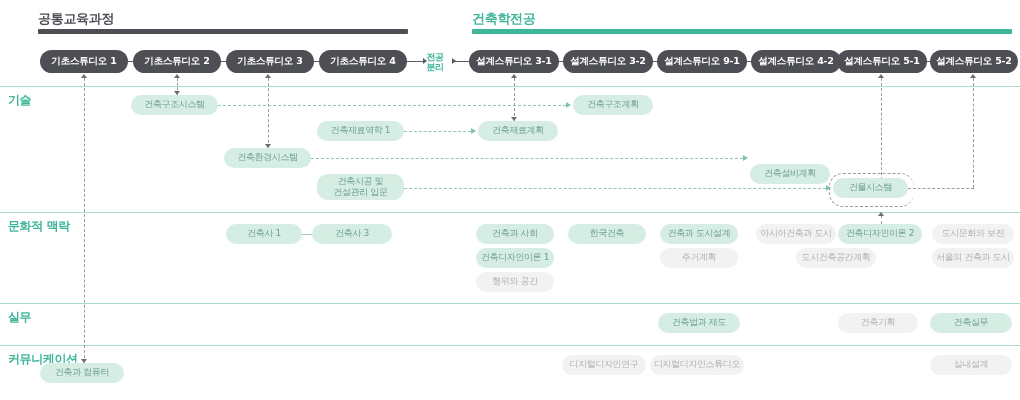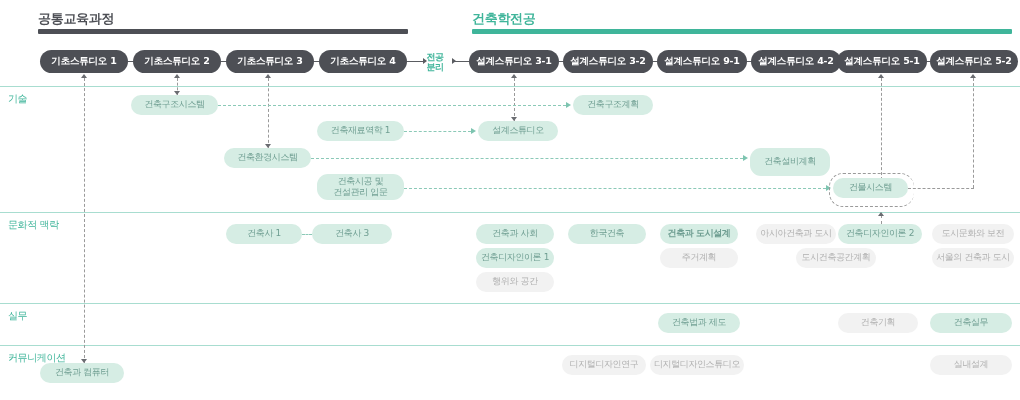--- a/index.html
+++ b/index.html
@@ -8,21 +8,21 @@
     font-family:"DejaVu Sans","Liberation Sans",sans-serif;
     overflow:hidden;position:relative;
   }
   #root{position:absolute;left:0;top:0;width:1020px;height:400px;}
 
   
   .sec-title{position:absolute;font-size:13px;font-weight:bold;letter-spacing:-0.3px;white-space:nowrap;}
   .sec-bar{position:absolute;height:5px;border-radius:1px;}
 
   
-  .row-label{position:absolute;font-size:10px;font-weight:normal;color:#3fb59a;white-space:nowrap;letter-spacing:-0.4px;}
+  .row-label{position:absolute;font-size:12px;font-weight:bold;color:#3fb59a;white-space:nowrap;letter-spacing:-0.4px;}
   .row-sep{position:absolute;left:0;height:1.4px;background:#a8ddd0;}
 
   
   .studio{
     position:absolute;height:23px;border-radius:12px;background:#4d4f55;color:#ffffff;
     font-size:9.5px;font-weight:bold;letter-spacing:-0.2px;
     display:flex;align-items:center;justify-content:center;white-space:nowrap;
   }
   
   .course{
@@ -134,31 +134,31 @@
   <div class="dash-h" style="left:908px;top:188px;width:66px;border-top-color:#9a9a9a;"></div>
 
   <div class="dash-h" style="left:302px;top:234px;width:10px;"></div>
 
   <div class="course teal" style="left:131px;top:95px;width:87px;height:20px;">건축구조시스템</div>
   <div class="course teal" style="left:224px;top:148px;width:87px;height:20px;">건축환경시스템</div>
   <div class="course teal" style="left:317px;top:121px;width:87px;height:20px;">건축재료역학 1</div>
   <div class="course teal" style="left:317px;top:174px;width:87px;height:26px;">건축시공 및
 건설관리 입문</div>
   <div class="course teal" style="left:573px;top:95px;width:80px;height:20px;">건축구조계획</div>
-  <div class="course teal" style="left:478px;top:121px;width:80px;height:20px;">설계스튜디오</div>
-  <div class="course teal" style="left:750px;top:148px;width:80px;height:28px;">건축설비계획</div>
+  <div class="course teal" style="left:478px;top:121px;width:80px;height:20px;">건축재료계획</div>
+  <div class="course teal" style="left:750px;top:164px;width:80px;height:20px;">건축설비계획</div>
   <div class="course teal" style="left:833px;top:178px;width:75px;height:20px;">건물시스템</div>
 
   <div class="course teal" style="left:226px;top:224px;width:76px;height:20px;">건축사 1</div>
   <div class="course teal" style="left:312px;top:224px;width:80px;height:20px;">건축사 3</div>
   <div class="course teal" style="left:476px;top:224px;width:78px;height:20px;">건축과 사회</div>
   <div class="course teal" style="left:476px;top:248px;width:78px;height:20px;">건축디자인이론 1</div>
   <div class="course gray" style="left:476px;top:272px;width:78px;height:20px;">행위와 공간</div>
   <div class="course teal" style="left:568px;top:224px;width:78px;height:20px;">한국건축</div>
-  <div class="course teal" style="left:660px;top:224px;width:78px;height:20px;font-weight:bold;">건축과 도시설계</div>
+  <div class="course teal" style="left:660px;top:224px;width:78px;height:20px;">건축과 도시설계</div>
   <div class="course gray" style="left:660px;top:248px;width:78px;height:20px;">주거계획</div>
   <div class="course gray" style="left:756px;top:224px;width:80px;height:20px;">아시아건축과 도시</div>
   <div class="course gray" style="left:796px;top:248px;width:80px;height:20px;">도시건축공간계획</div>
   <div class="course teal" style="left:838px;top:224px;width:84px;height:20px;">건축디자인이론 2</div>
   <div class="course gray" style="left:932px;top:224px;width:82px;height:20px;">도시문화와 보전</div>
   <div class="course gray" style="left:932px;top:248px;width:82px;height:20px;">서울의 건축과 도시</div>
 
   <div class="course teal" style="left:658px;top:313px;width:82px;height:20px;">건축법과 제도</div>
   <div class="course gray" style="left:838px;top:313px;width:80px;height:20px;">건축기획</div>
   <div class="course teal" style="left:930px;top:313px;width:82px;height:20px;">건축실무</div>

